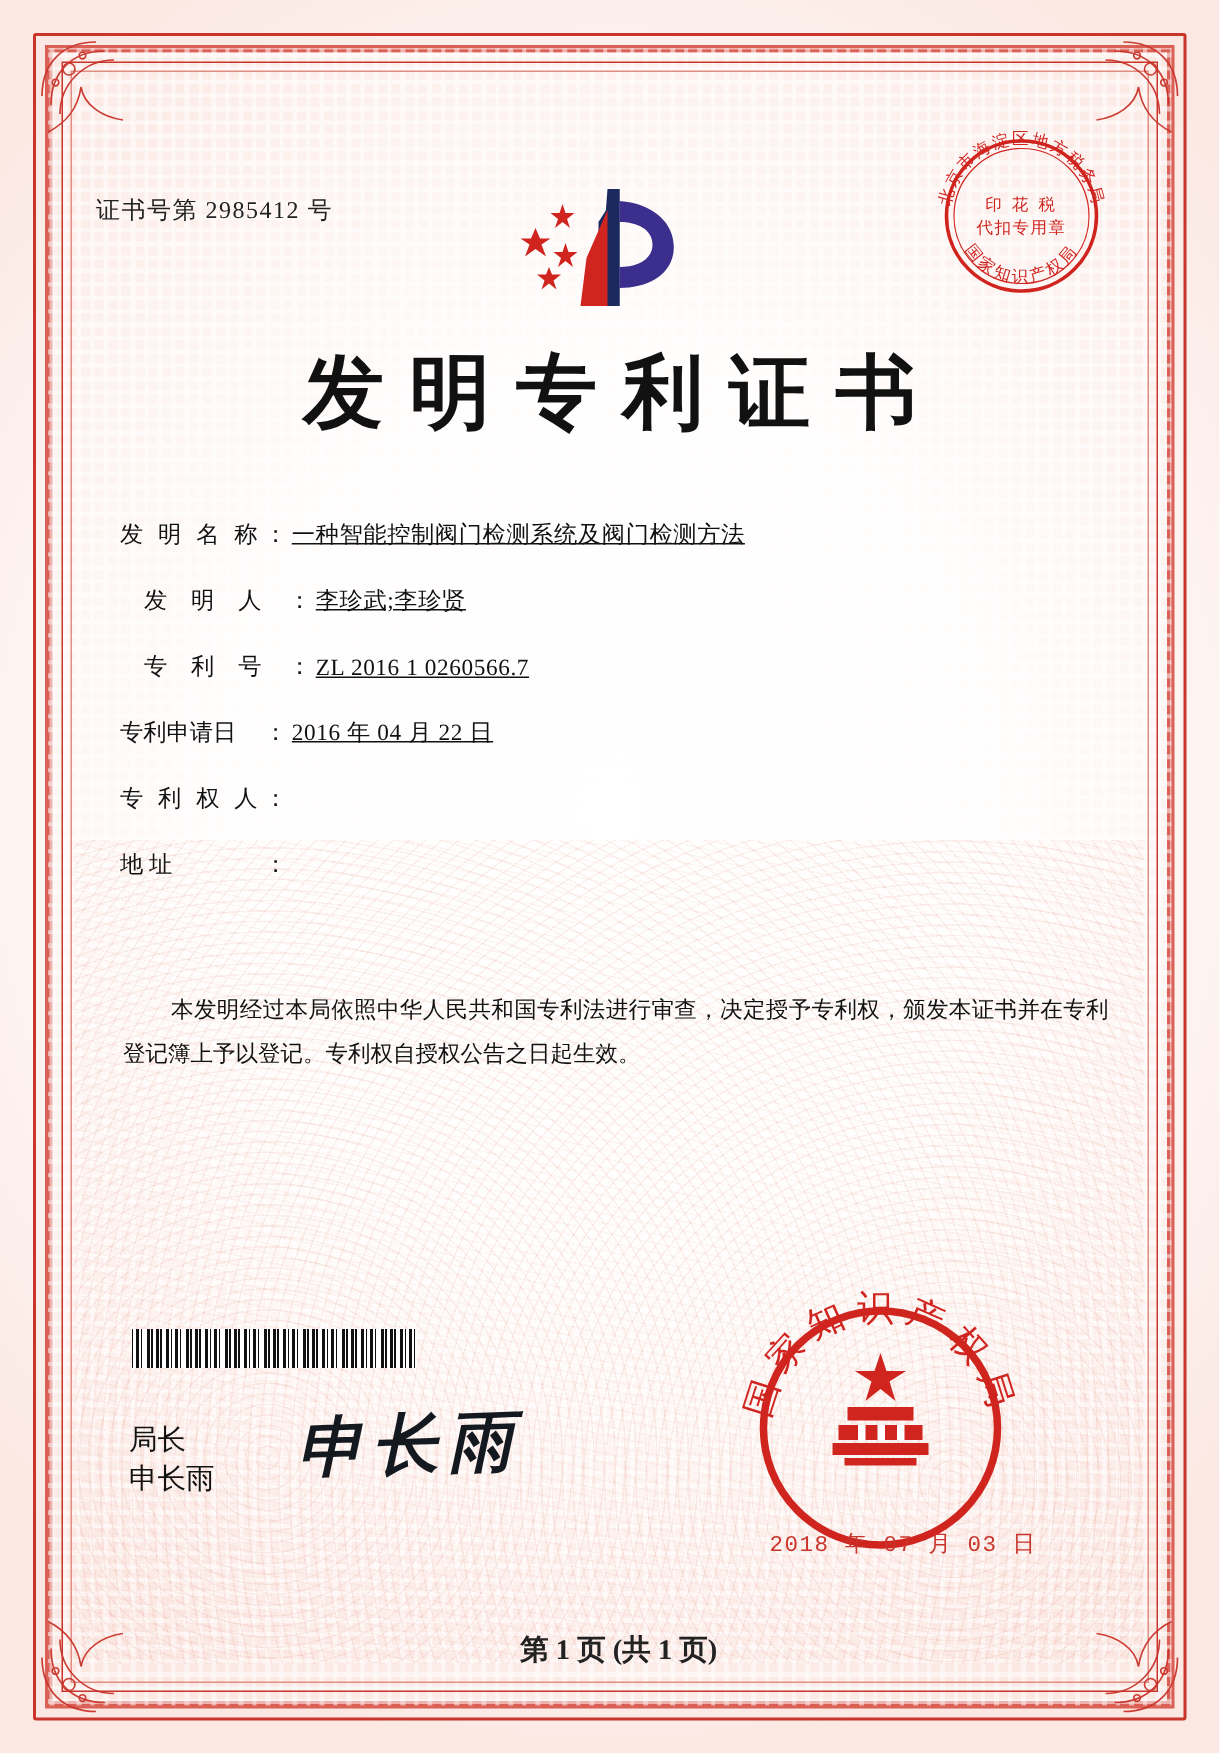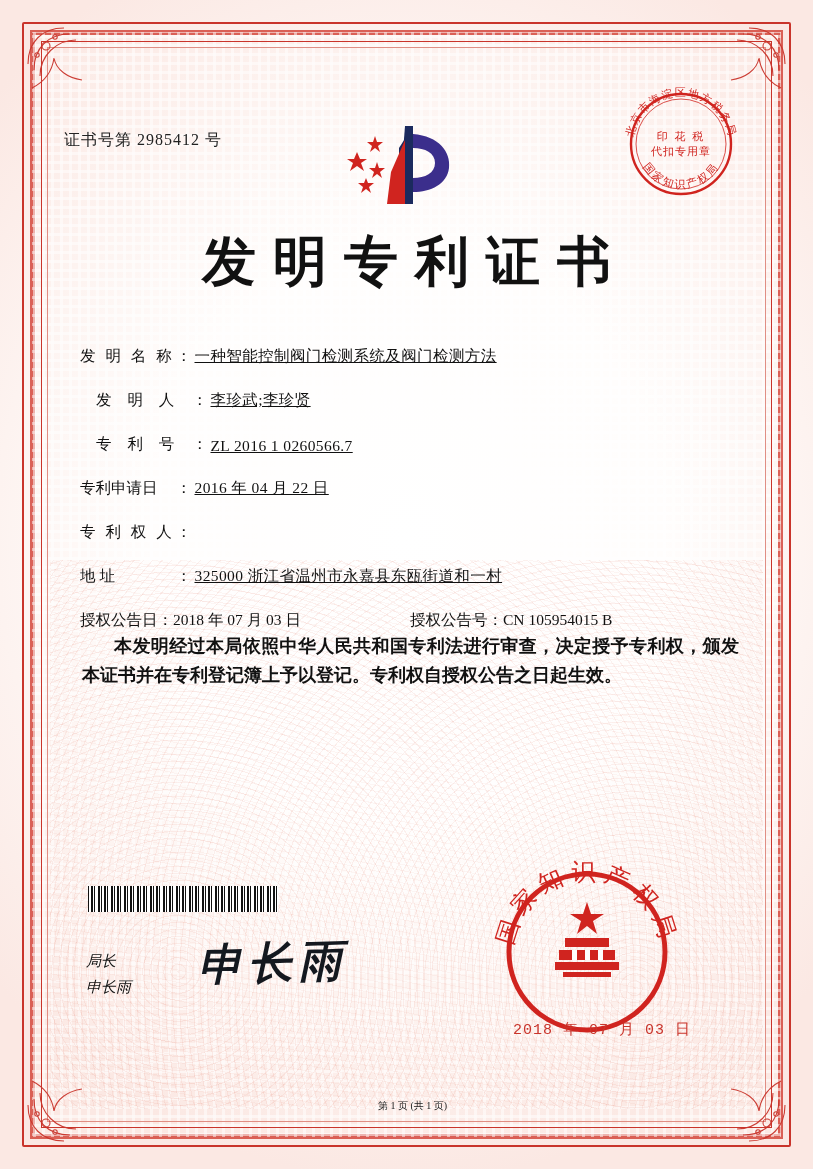--- a/index.html
+++ b/index.html
@@ -157,26 +157,25 @@
     display: flex;
     margin-top: 2px;
     font-size: 15.5px;
   }
   .grant-row .left { width: 330px; flex: 0 0 330px; }
 
   .paragraphs {
     position: absolute;
     left: 24px;
     right: 16px;
-    top: 574px;
-    font-size: 18px;
+    top: 602px;
+    font-size: 15px;
     line-height: 29px;
     color: #111;
     text-align: justify;
-    font-weight: bold;
   }
   .paragraphs p {
     margin: 0 0 1px 0;
     text-indent: 32px;
   }
 
   
   .barcode {
     position: absolute;
     left: 30px;
@@ -189,24 +188,23 @@
       #111 3px 5px, #fff 5px 6px,
       #111 6px 7px, #fff 7px 10px,
       #111 10px 12px, #fff 12px 13px
     );
   }
 
   .signature-block {
     position: absolute;
     left: 28px;
     top: 890px;
-    font-size: 15px;
+    font-size: 19px;
     line-height: 26px;
     color: #111;
-    font-style: italic;
   }
 
   .handwriting {
     position: absolute;
     left: 140px;
     top: 876px;
     font-size: 44px;
     font-family: "DejaVu Serif", serif;
     font-style: italic;
     font-weight: bold;
@@ -231,22 +229,23 @@
     color: #c9342b;
     letter-spacing: 1px;
     font-family: "Liberation Mono", "DejaVu Sans Mono", monospace;
   }
 
   .page-footer {
     position: absolute;
     left: 12px; right: 0;
     bottom: -2px;
     text-align: center;
-    font-size: 10px;
+    font-size: 19px;
     color: #222;
+    font-weight: bold;
   }
 
   svg { display: block; }
 </style>
 </head>
 <body>
 
 <div class="page">
 
   <div class="ornament-outer"></div>
@@ -377,31 +376,22 @@
       </div>
 
       <div class="field-row">
         <span class="field-label sp3">专 利 权 人</span>
         <span class="field-colon">：</span>
       </div>
 
       <div class="field-row">
         <span class="field-label sp0">地            址</span>
         <span class="field-colon">：</span>
-        <span class="field-value">325000 浙江省温州市永嘉县东瓯街道和一村</span>
-      </div>
-
-      <div class="grant-row">
-        <div class="left">
-          <span>授权公告日</span><span>：</span><span>2018 年 07 月 03 日</span>
-        </div>
-        <div>
-          <span>授权公告号</span><span>：</span><span>CN 105954015 B</span>
-        </div>
-      </div>
+      </div>
+
     </div>
 
     <div class="paragraphs">
       <p>本发明经过本局依照中华人民共和国专利法进行审查，决定授予专利权，颁发本证书并在专利登记簿上予以登记。专利权自授权公告之日起生效。</p>
     </div>
 
     <div class="barcode"></div>
 
     <div class="signature-block">
       <div>局长</div>

